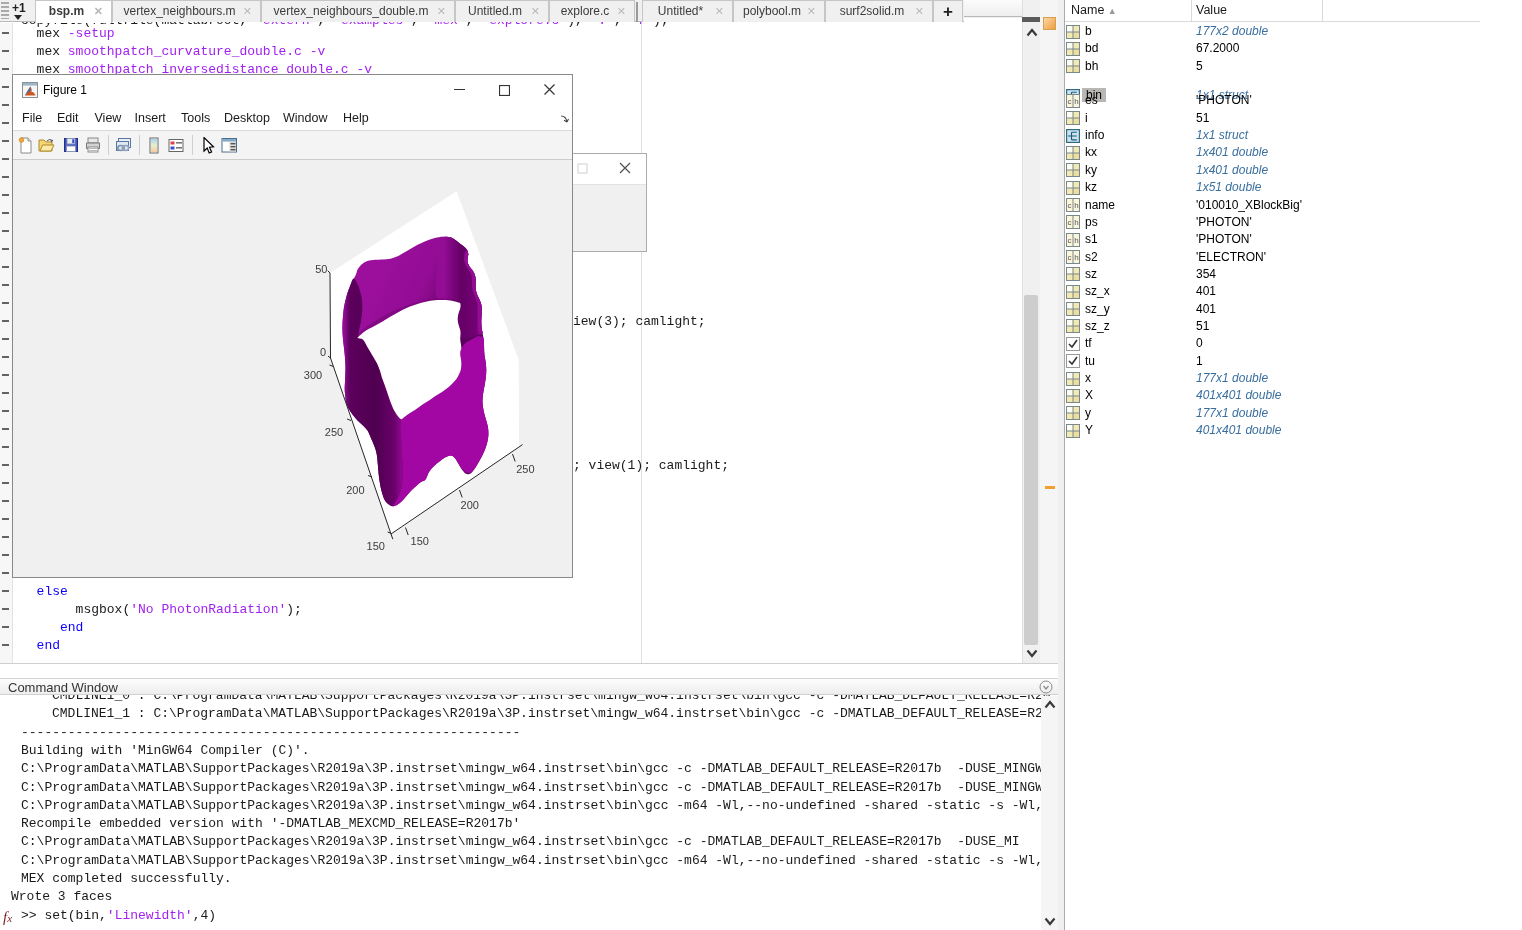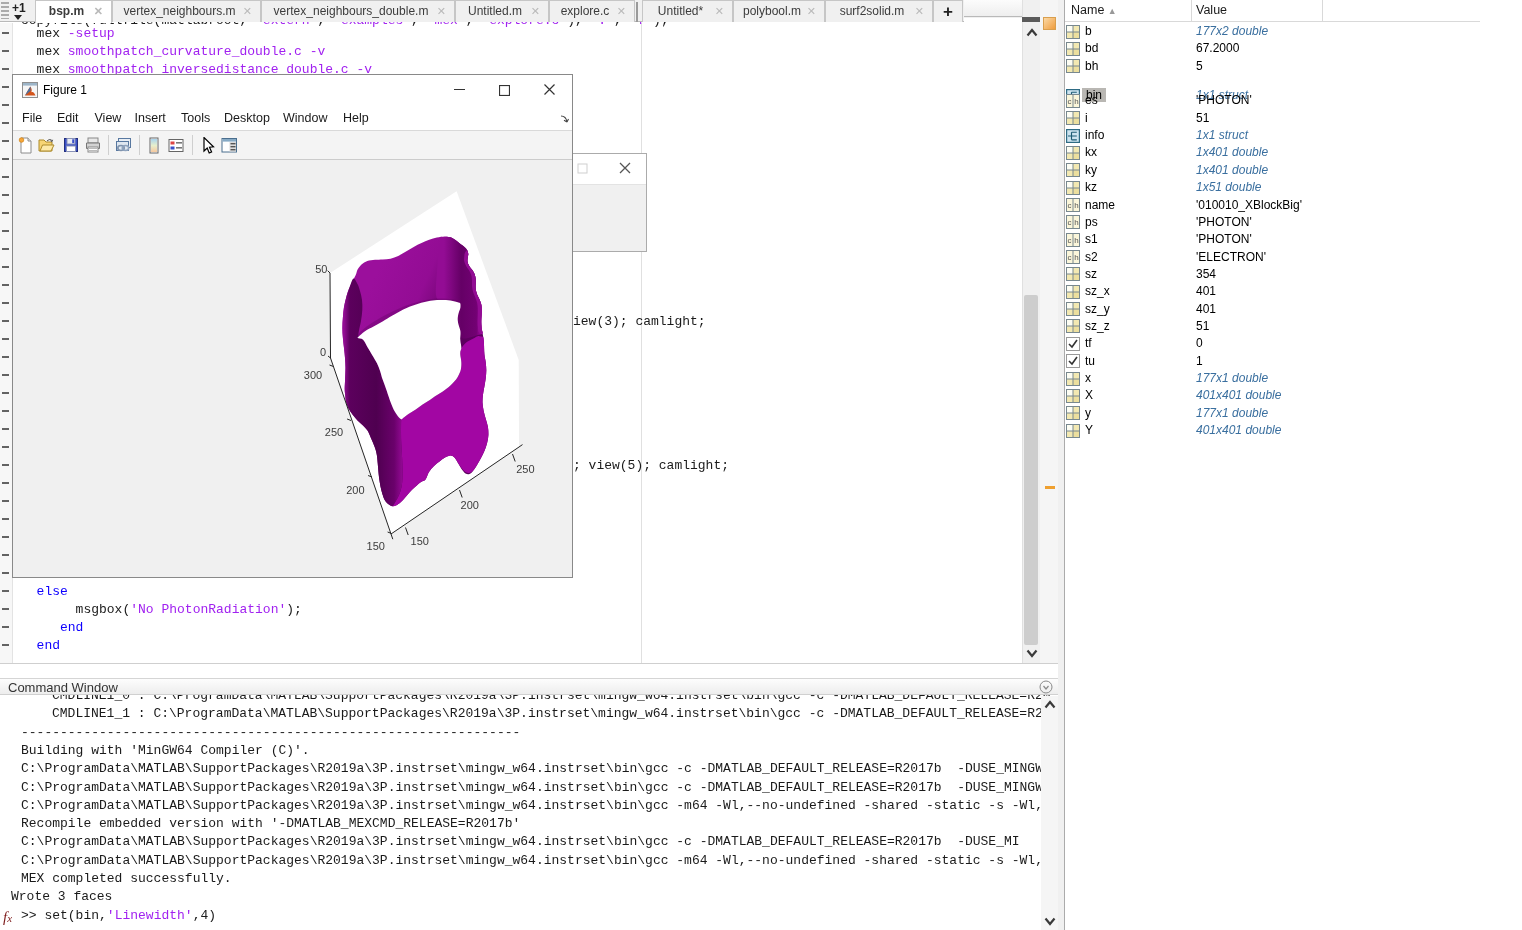--- a/index.html
+++ b/index.html
@@ -57,21 +57,21 @@
 <div class="abs" style="left:2px;top:590px;width:7px;height:2px;background:#636363;"></div>
 <div class="abs" style="left:2px;top:608px;width:7px;height:2px;background:#636363;"></div>
 <div class="abs" style="left:2px;top:626px;width:7px;height:2px;background:#636363;"></div>
 <div class="abs" style="left:2px;top:644px;width:7px;height:2px;background:#636363;"></div>
 <div class="abs" style="left:641px;top:23px;width:1px;height:640px;background:#e0e0e0;"></div>
 <div class="edline" style="left:21px;top:13px;">copyfile(fullfile(matlabroot, <span class="str">'extern'</span>, <span class="str">'examples'</span>, <span class="str">'mex'</span>, <span class="str">'explore.c'</span>), <span class="str">'.'</span>, <span class="str">'f'</span>);</div>
 <div class="edline" style="left:21px;top:26px;">  mex <span class="str">-setup</span></div>
 <div class="edline" style="left:21px;top:44px;">  mex <span class="str">smoothpatch_curvature_double.c -v</span></div>
 <div class="edline" style="left:21px;top:62px;">  mex <span class="str">smoothpatch_inversedistance_double.c -v</span></div>
 <div class="edline" style="left:573px;top:314px;">iew(3); camlight;</div>
-<div class="edline" style="left:573px;top:458px;">; view(5); camlight;</div>
+<div class="edline" style="left:573px;top:458px;">; view(1); camlight;</div>
 <div class="edline" style="left:21px;top:584px;">  <span class="kw">else</span></div>
 <div class="edline" style="left:21px;top:602px;">       msgbox(<span class="str">'No PhotonRadiation'</span>);</div>
 <div class="edline" style="left:21px;top:620px;">     <span class="kw">end</span></div>
 <div class="edline" style="left:21px;top:638px;">  <span class="kw">end</span></div>
 <div class="abs" style="left:0;top:663px;width:1058px;height:1px;background:#cfcfcf;"></div>
 <div class="abs" style="left:0;top:0;width:1064px;height:22px;background:#f0f0f0;border-bottom:1px solid #b9b9b9;"></div>
 <div class="abs" style="left:1px;top:2px;width:8px;height:17px;background:repeating-linear-gradient(#aaa 0 2px,#f0f0f0 2px 4px);"></div>
 <div class="abs" style="left:12px;top:1px;font-size:12px;font-weight:bold;color:#222;">+1</div>
 <div class="abs" style="left:14px;top:15px;width:0;height:0;border-left:4px solid transparent;border-right:4px solid transparent;border-top:5px solid #222;"></div>
 <div class="tab" style="left:35px;width:77px;background:#ffffff;font-weight:bold;border-bottom:none;height:23px;z-index:2;">bsp.m<span class="tabx">✕</span></div>

